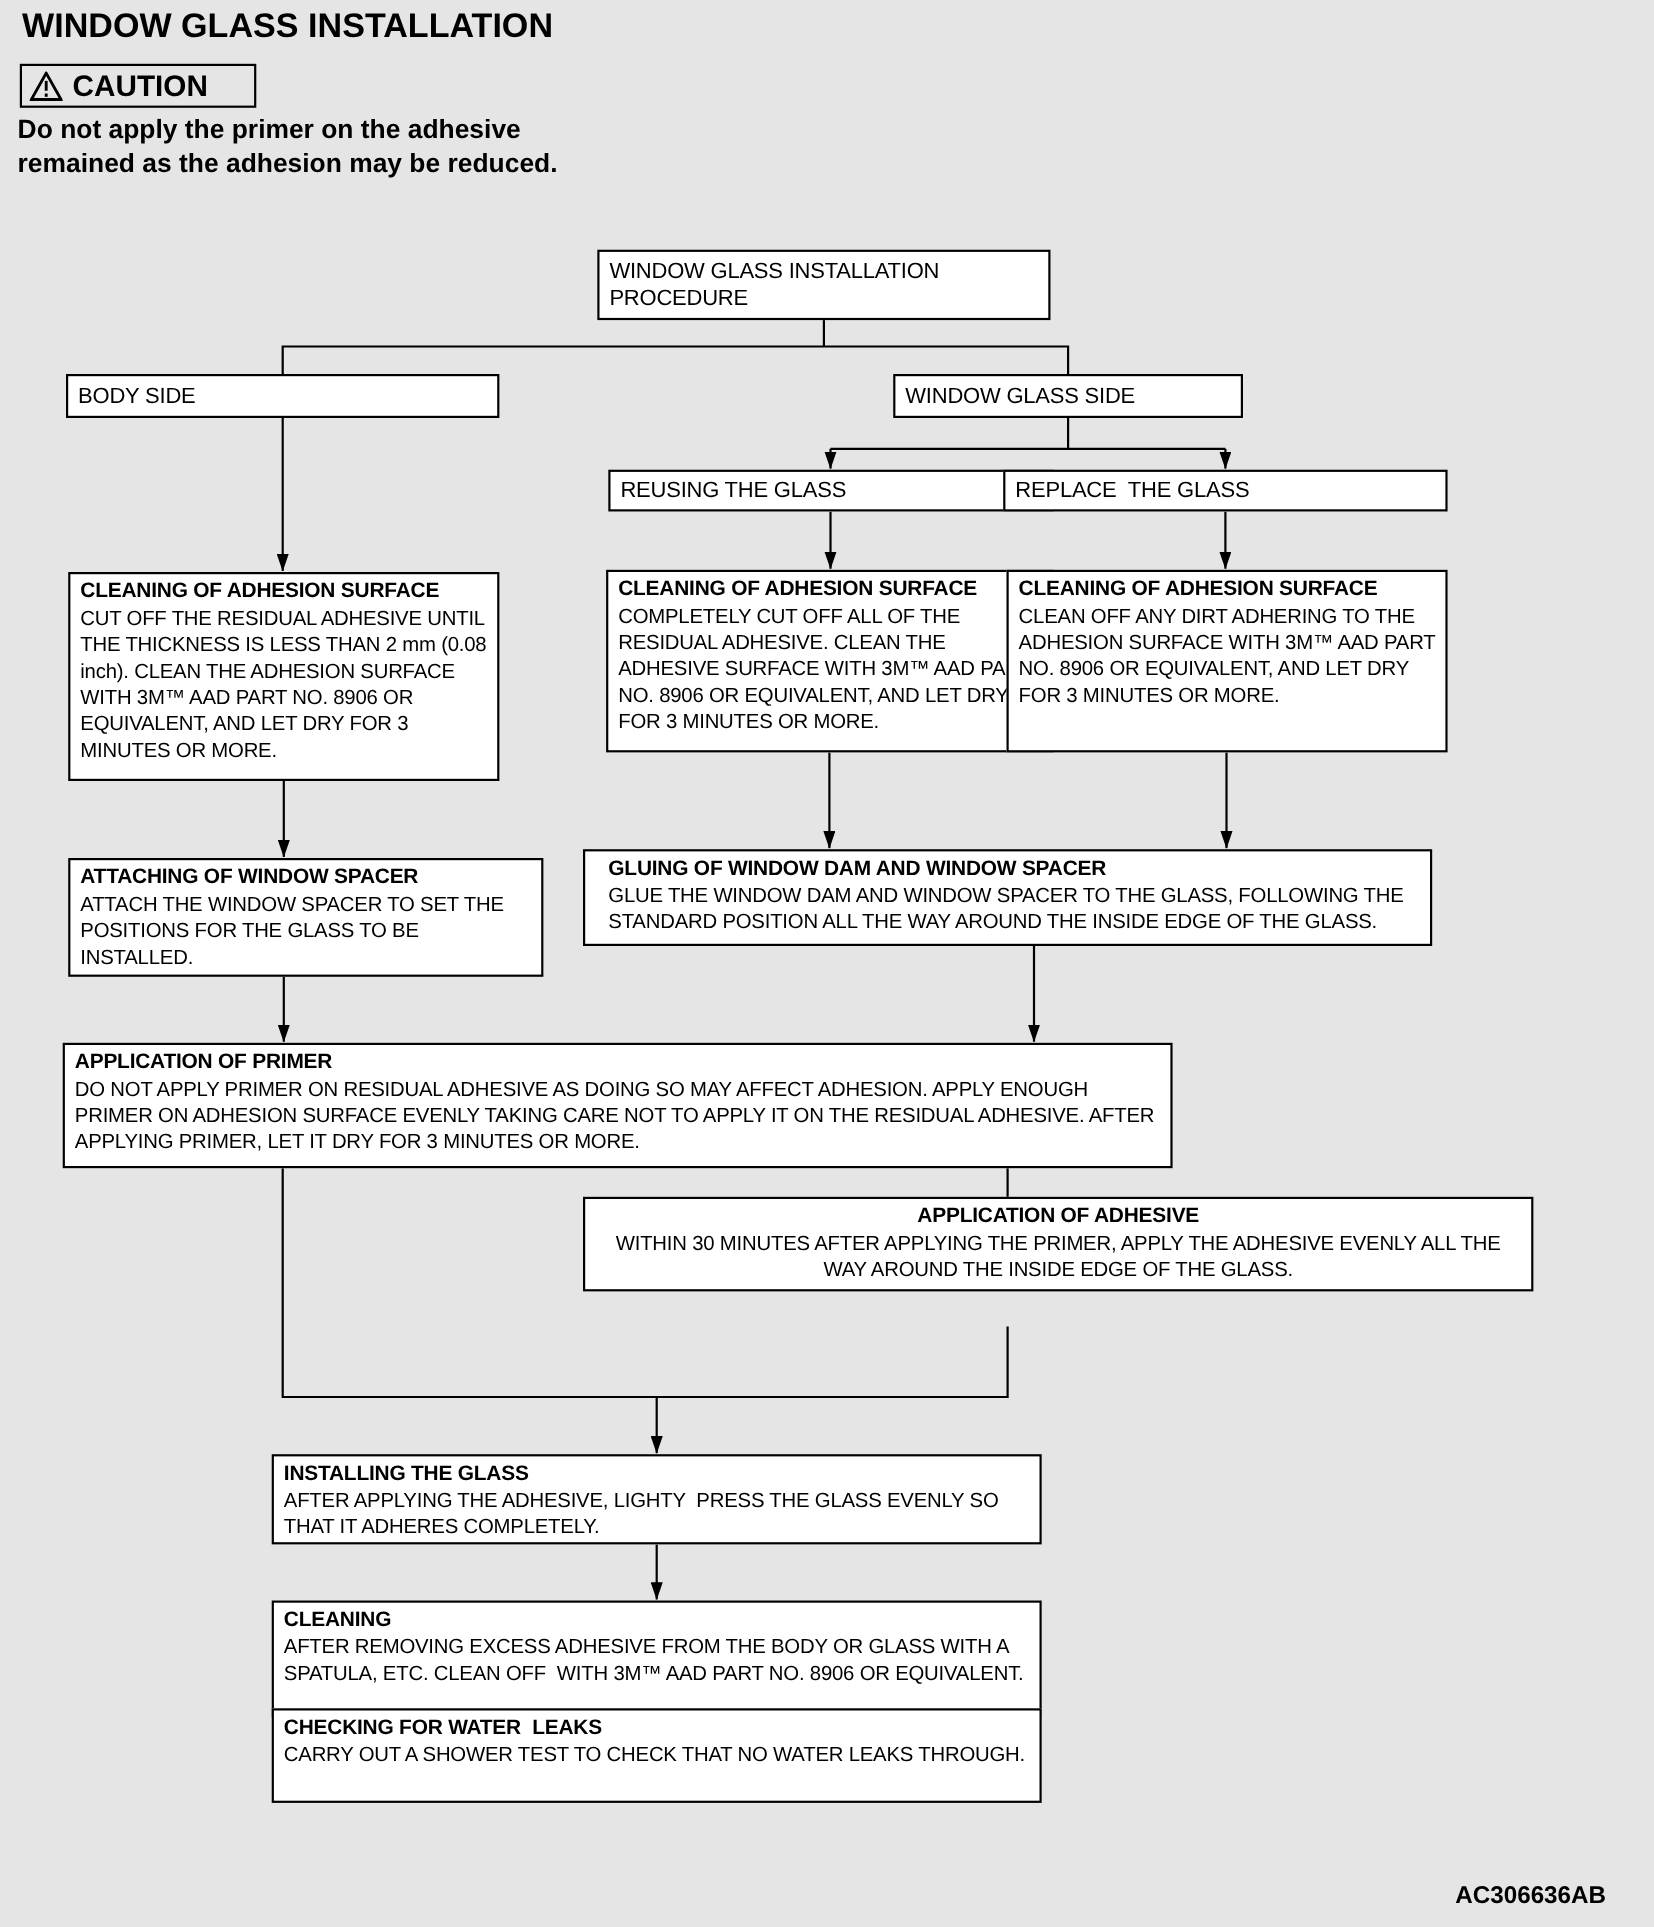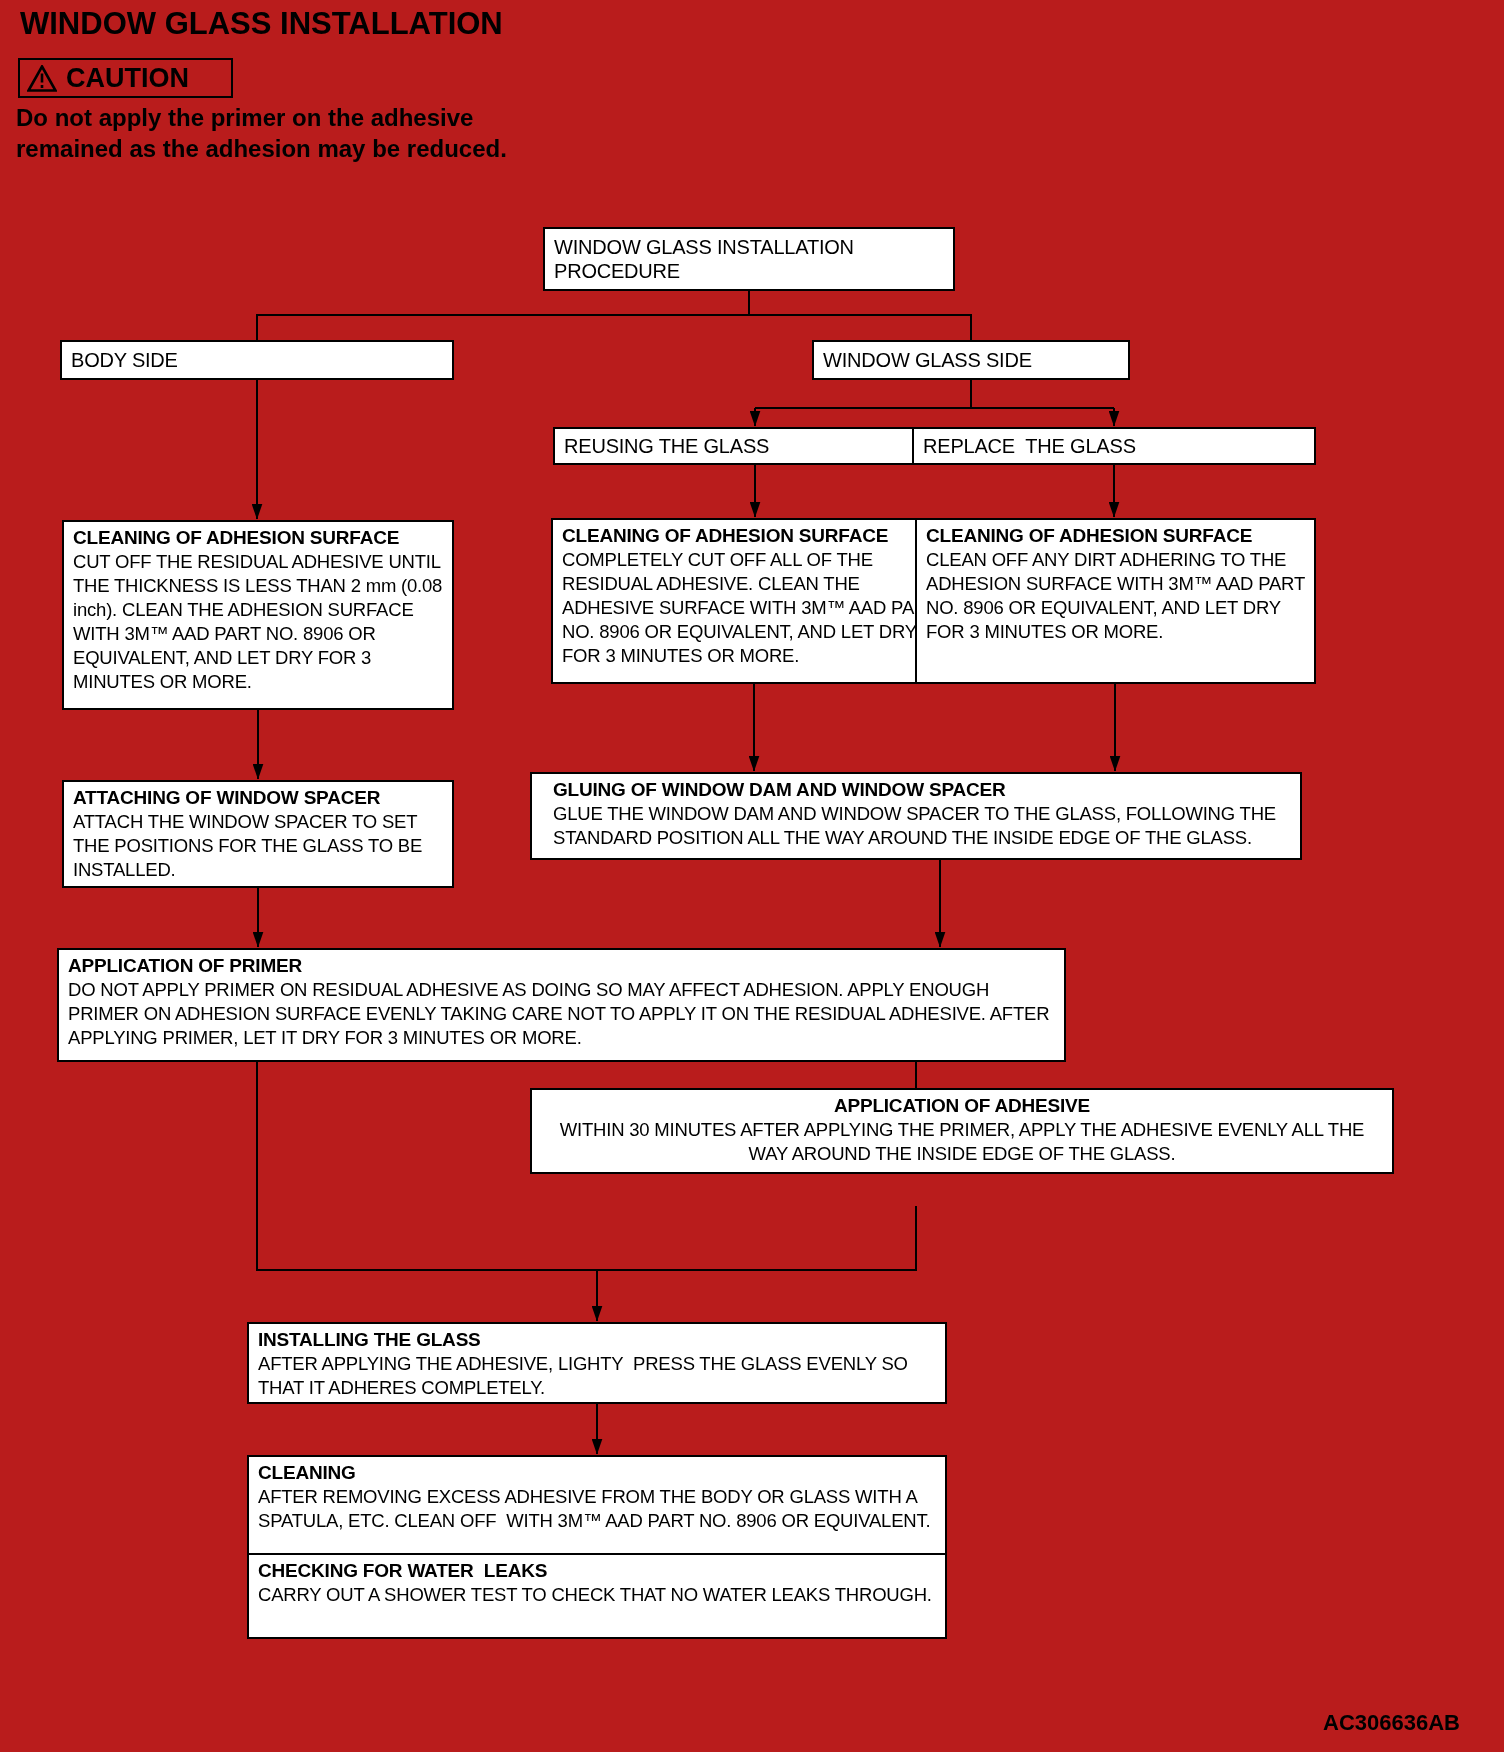--- a/index.html
+++ b/index.html
@@ -1,17 +1,17 @@
 <!DOCTYPE html>
 <html><head>
 <meta charset="utf-8">
 <style>
   html,body{margin:0;padding:0;background:#fff;}
   .stage{
-    position:relative;width:1504px;height:1752px;background:#b91c1c;
+    position:relative;width:1504px;height:1752px;background:#e5e5e5;
     font-family:"Liberation Sans",sans-serif;color:#000;overflow:hidden;
   }
   .page-title{
     position:absolute;left:20px;top:6px;margin:0;
     font-size:31px;font-weight:bold;letter-spacing:0;
   }
   .caution-box{
     position:absolute;left:18px;top:58px;width:204px;height:36px;
     border:2px solid #000;display:flex;align-items:center;gap:9px;padding-left:7px;
   }
@@ -31,21 +31,21 @@
   .box.label .bl{font-size:20px;line-height:24px;white-space:pre-wrap;}
   
   .n-procedure{left:543px;top:227px;width:412px;height:64px;align-items:center;}
   .n-bodyside{left:60px;top:340px;width:394px;height:40px;}
   .n-wgs{left:812px;top:340px;width:318px;height:40px;}
   .n-reusing{left:553px;top:427px;width:405px;height:38px;}
   .n-replace{left:912px;top:427px;width:404px;height:38px;}
   .n-c1{left:62px;top:520px;width:392px;height:190px;}
   .n-c2{left:551px;top:518px;width:407px;height:166px;}
   .n-c3{left:915px;top:518px;width:401px;height:166px;}
-  .n-aws{left:62px;top:780px;width:392px;height:108px;}
+  .n-aws{left:62px;top:780px;width:432px;height:108px;}
   .n-gluing{left:530px;top:772px;width:772px;height:88px;padding-left:21px;}
   .n-primer{left:57px;top:948px;width:1009px;height:114px;}
   .n-adhesive{left:530px;top:1088px;width:864px;height:86px;text-align:center;}
   .n-installing{left:247px;top:1322px;width:700px;height:82px;}
   .n-cleaning{left:247px;top:1455px;width:700px;height:106px;}
   .n-leaks{left:247px;top:1553px;width:700px;height:86px;}
   .figure-code{
     position:absolute;right:44px;top:1710px;font-size:22px;font-weight:bold;
   }
 </style>

